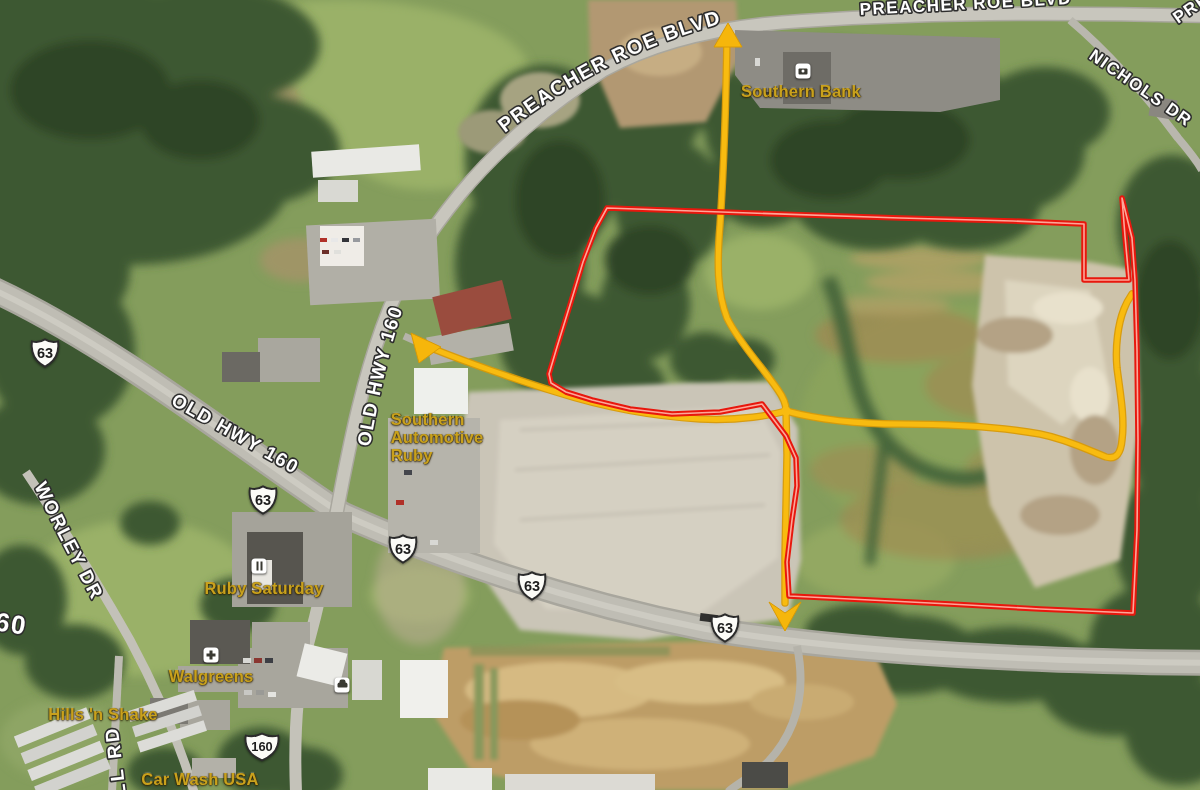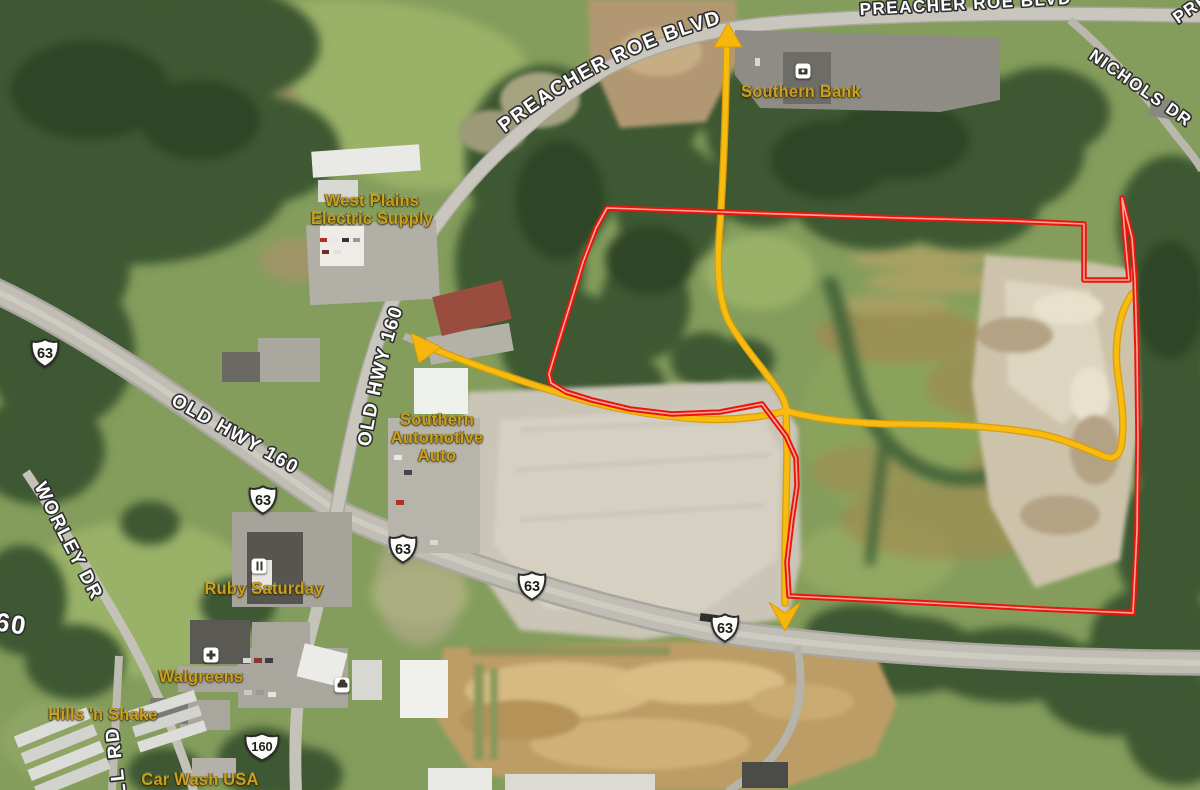--- a/index.html
+++ b/index.html
@@ -21,21 +21,21 @@
   .arrow{fill:#f6b60b;stroke:#d89a06;stroke-width:1}
   .track{fill:none;stroke:#c9bfa4;stroke-width:6;stroke-linecap:round}
 
   
   .shield{position:absolute;transform:translate(-50%,-50%);filter:drop-shadow(0 1px 1px rgba(0,0,0,.45))}
   .shield svg{display:block}
   .shp{fill:#fbfbf7;stroke:#2b2b2b;stroke-width:2}
   .sht{font-weight:bold;font-family:"Liberation Sans",sans-serif;fill:#1c1c1c;text-anchor:middle}
 
   
-  .poi{position:absolute;transform:translate(-50%,-50%);text-align:center;color:#c9a11c;font-weight:bold;
+  .poi{position:absolute;transform:translate(-50%,-50%);text-align:left;color:#c9a11c;font-weight:bold;
        font-size:16.5px;line-height:18px;letter-spacing:.2px;white-space:nowrap;
        text-shadow:0 1px 2px rgba(45,32,0,.9),1px 0 1px rgba(45,32,0,.55),
                    -1px 0 1px rgba(45,32,0,.55),0 -1px 1px rgba(255,255,235,.3)}
   .poi .ln{display:block}
 
   
   .badge{position:absolute;transform:translate(-50%,-50%);width:15px;height:15px;background:#fff;
          border-radius:3.5px;box-shadow:0 1px 2px rgba(0,0,0,.45);
          display:flex;align-items:center;justify-content:center}
   .g-bank{width:9px;height:6px;background:#3a3a33;border-radius:1px;position:relative}
@@ -359,42 +359,38 @@
 
   <div class="badge" style="left:803px;top:71px">
       <span class="g-bank">
         <i></i>
       </span>
     </div>
   <div class="poi" style="left:801px;top:91px">
     <span class="ln">Southern Bank</span>
   </div>
 
-  <div class="poi" style="left:372px;top:209px">
-    <span class="ln">West Plains</span>
-    <span class="ln">Electric Supply</span>
-  </div>
 
   <div class="poi" style="left:437px;top:437px">
     <span class="ln">Southern</span>
     <span class="ln">Automotive</span>
-    <span class="ln">Auto</span>
+    <span class="ln">Ruby</span>
   </div>
 
   <div class="badge" style="left:259px;top:566px">
       <span class="g-fk"></span>
     </div>
   <div class="poi" style="left:264px;top:588px">
     <span class="ln">Ruby Saturday</span>
   </div>
 
   <div class="badge" style="left:211px;top:655px">
       <span class="g-cross"></span>
     </div>
-  <div class="poi" style="left:201px;top:676px">
+  <div class="poi" style="left:211px;top:676px">
     <span class="ln">Walgreens</span>
   </div>
 
   <div class="poi" style="left:103px;top:714px">
     <span class="ln">Hills 'n Shake</span>
   </div>
 
   <div class="badge" style="left:342px;top:685px">
       <span class="g-car"></span>
     </div>

